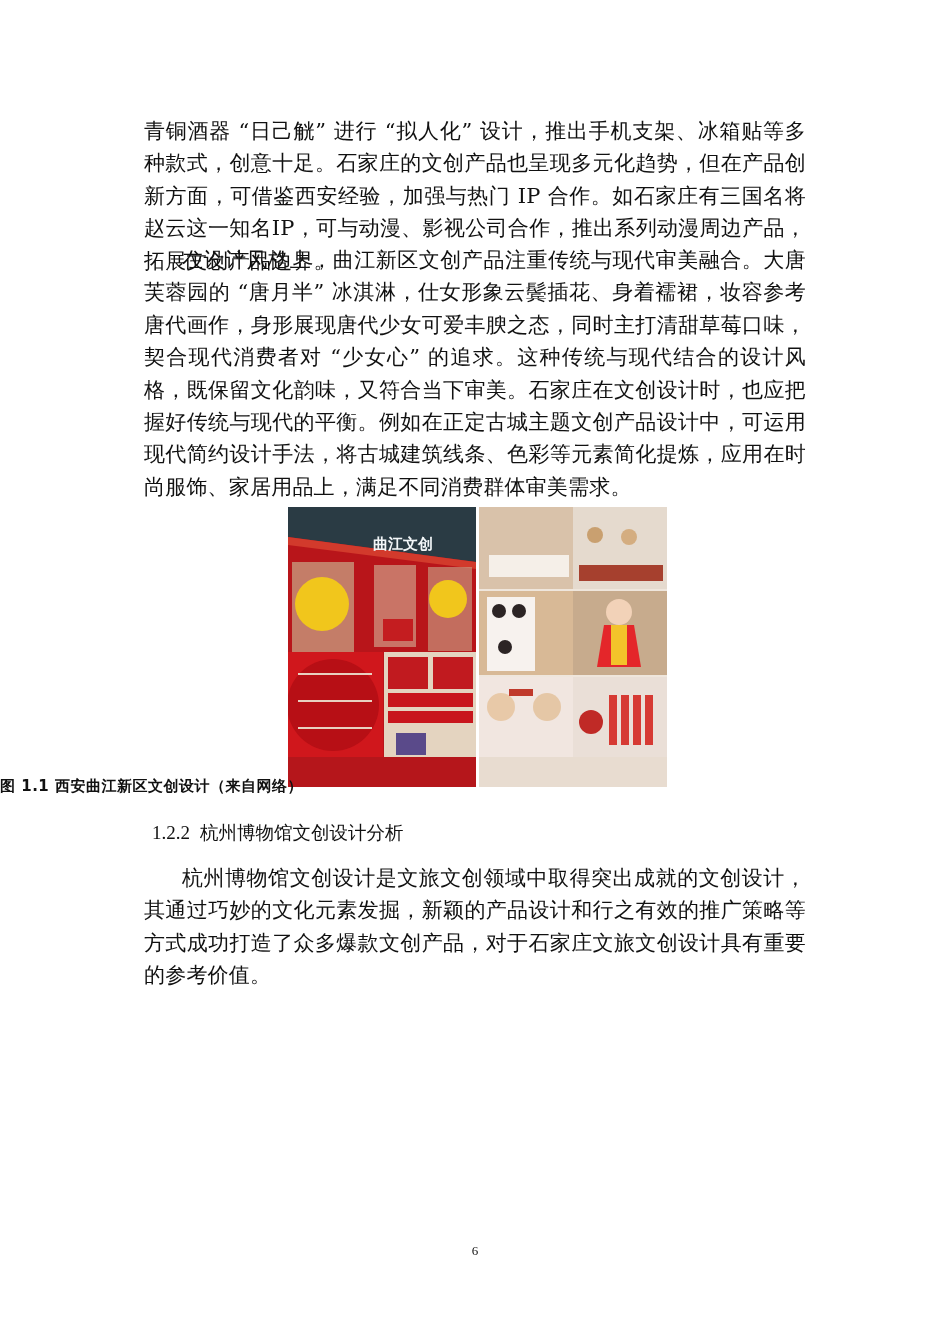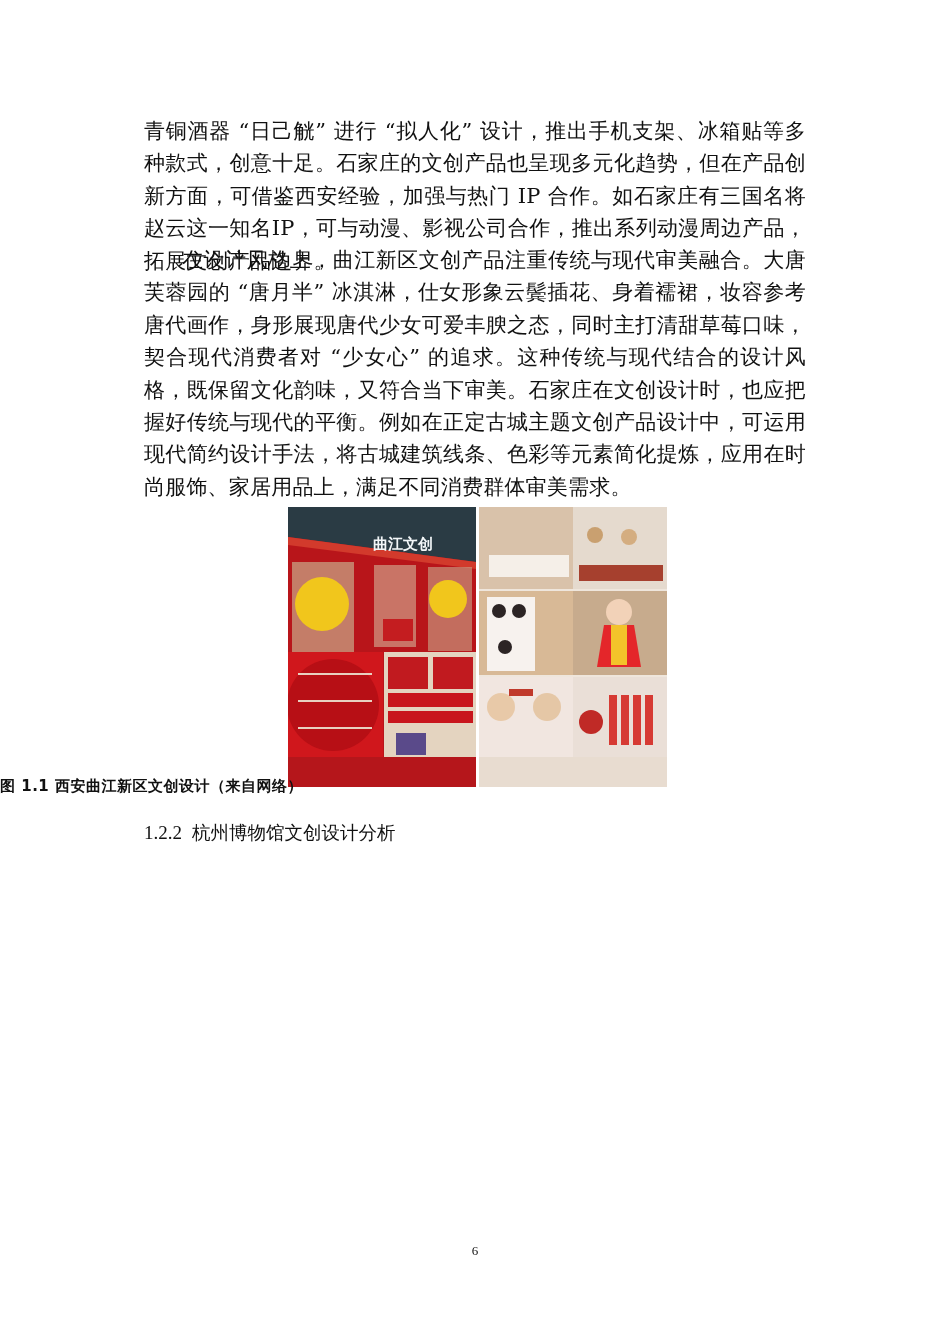--- a/index.html
+++ b/index.html
@@ -10,21 +10,21 @@
           line-height: 32.4px; text-align: justify; text-justify: inter-ideograph;
           letter-spacing: 0.2px; margin: 0; }
   .para.indent { text-indent: 38px; }
   .figure { position: absolute; left: 288px; top: 507px; width: 379px; height: 250px; }
   .photo { position: absolute; top: 0; height: 280px; overflow: hidden; }
   .photo-left { left: 0; width: 188px; background: #b5161b; }
   .photo-right { left: 191px; width: 188px; background: #e8dcd0; }
   .caption { position: absolute; left: 0; width: 950px; top: 777px; 
              font-family: "DejaVu Sans", "Liberation Sans", sans-serif; font-size: 15px;
              font-weight: bold; letter-spacing: 0.5px; }
-  .heading { position: absolute; left: 144px; top: 820px; font-family: "DejaVu Sans", "Liberation Sans", sans-serif;
+  .heading { position: absolute; left: 152px; top: 820px; font-family: "DejaVu Sans", "Liberation Sans", sans-serif;
              font-size: 18.5px; }
   .heading .num { margin-right: 10px; font-family: "Liberation Serif", serif; font-size: 19px; }
   .page-number { position: absolute; left: 0; width: 950px; top: 1243px; text-align: center;
                  font-size: 13px; font-family: "Liberation Serif", serif; }
 </style>
 </head>
 <body>
 
 <div class="page">
 
@@ -89,17 +89,18 @@
       </svg>
     </div>
   </div>
 
   <div class="caption">图 1.1  西安曲江新区文创设计（来自网络）</div>
 
   <div class="heading">
     <span class="num">1.2.2</span><span>杭州博物馆文创设计分析</span>
   </div>
 
+  <p class="para indent" style="top:862px;">杭州博物馆文创设计是文旅文创领域中取得突出成就的文创设计，其通过巧妙的文化元素发掘，新颖的产品设计和行之有效的推广策略等方式成功打造了众多爆款文创产品，对于石家庄文旅文创设计具有重要的参考价值。</p>
 
 
   <div class="page-number">6</div>
 
 </div>
 
 </body></html>

